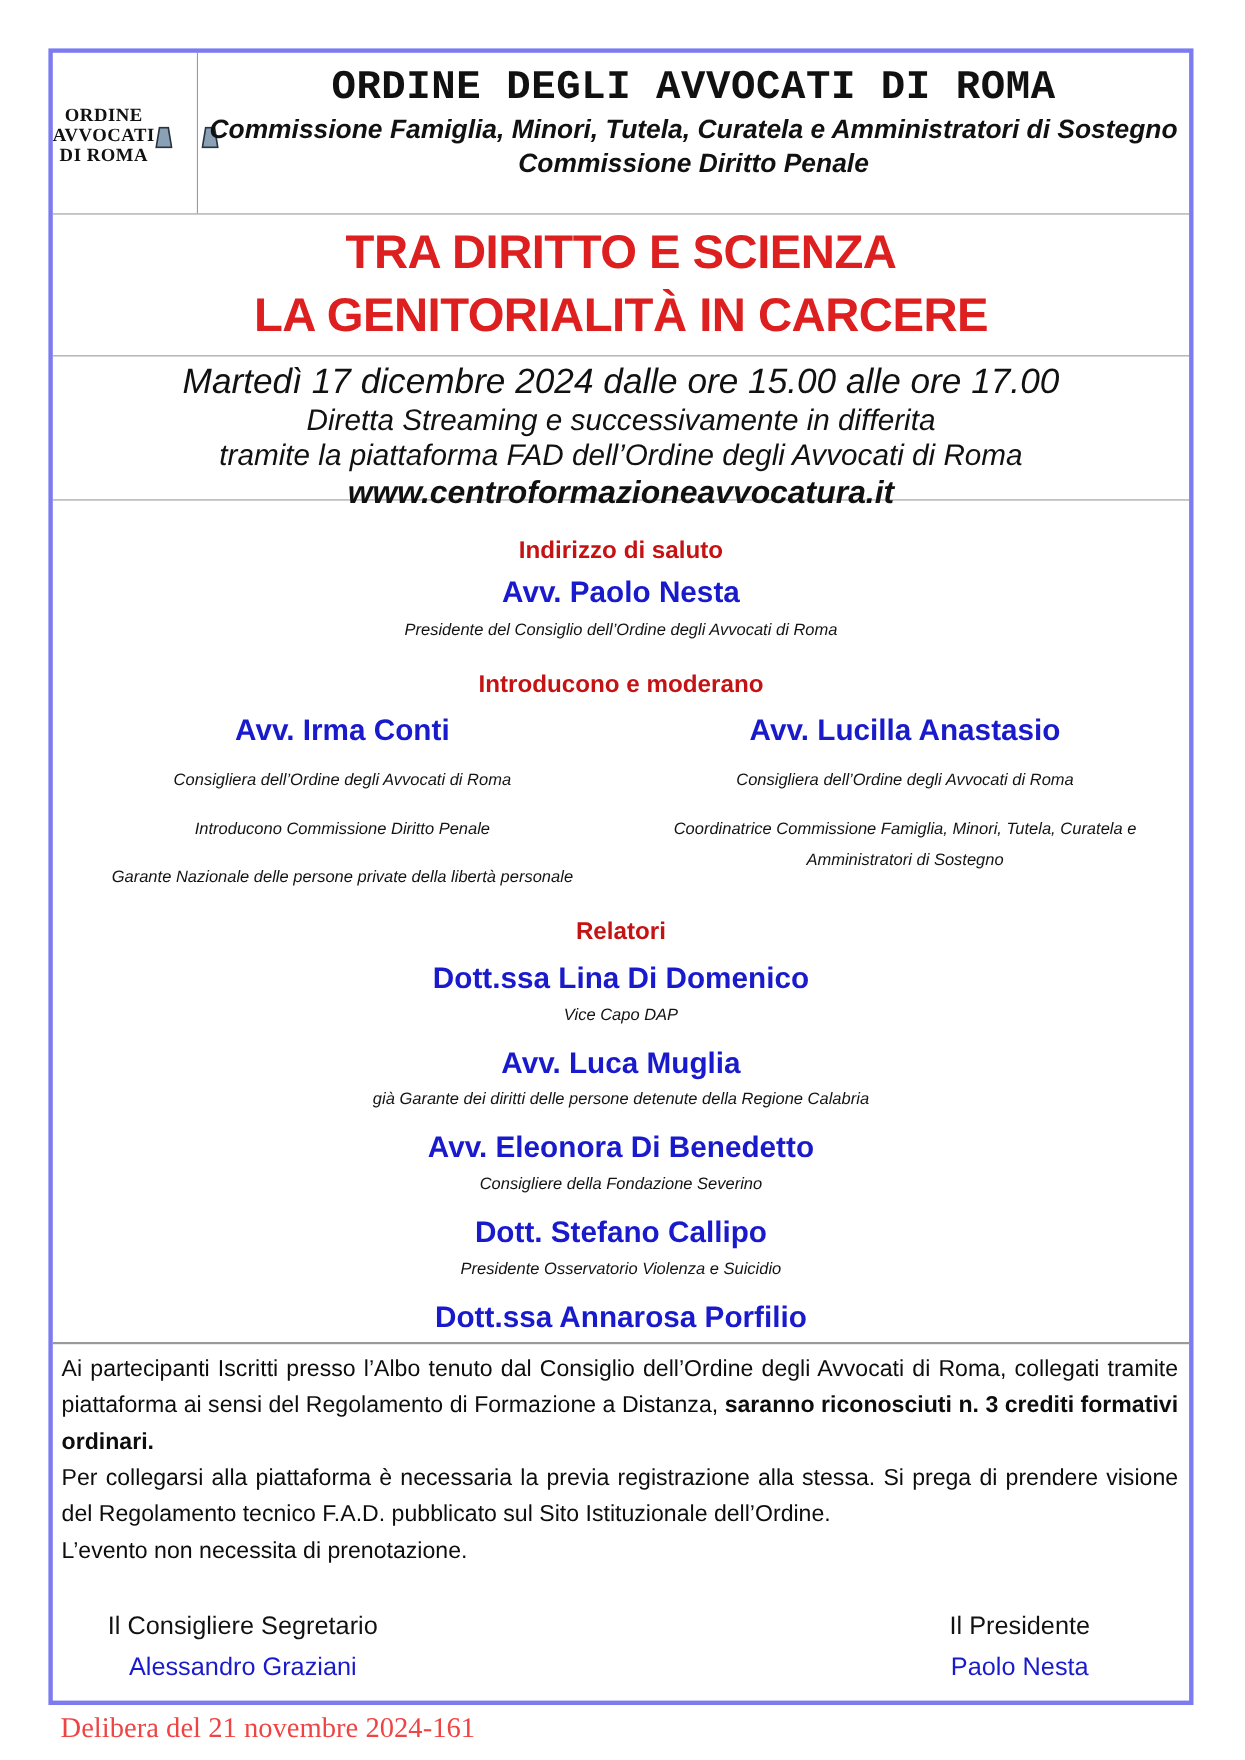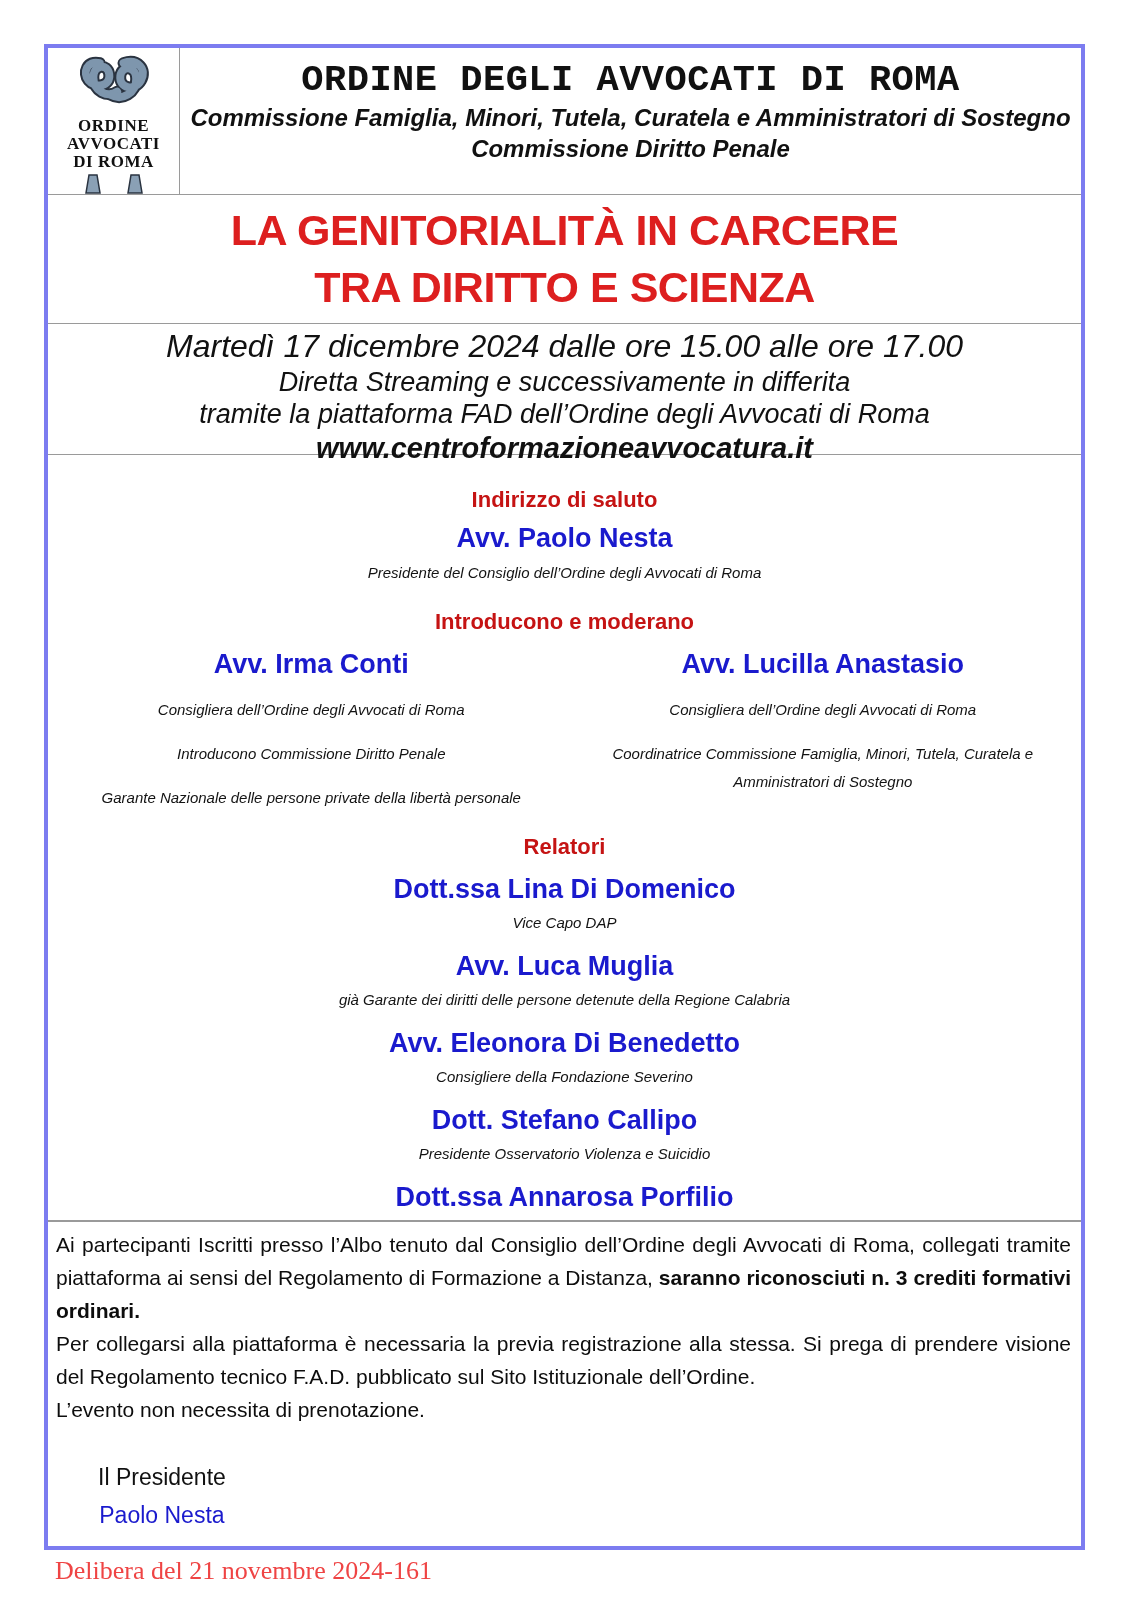--- a/index.html
+++ b/index.html
@@ -26,21 +26,21 @@
     display:flex;
     border-bottom:1px solid #9a9a9a;
     height:146px;
     flex:none;
   }
   .logo-cell{
     width:132px;
     flex:none;
     border-right:1px solid #9a9a9a;
     display:flex;
-    flex-direction:column;
+    flex-direction:row;
     align-items:center;
     padding-top:4px;
     box-sizing:border-box;
   }
   .logo-text{
     font-family:"Liberation Serif", serif;
     font-weight:bold;
     font-size:17px;
     line-height:18px;
     text-align:center;
@@ -202,22 +202,22 @@
         </div>
       </div>
       <div class="header-title-cell">
         <div class="org-title">ORDINE DEGLI AVVOCATI DI ROMA</div>
         <div class="org-sub">Commissione Famiglia, Minori, Tutela, Curatela e Amministratori di Sostegno</div>
         <div class="org-sub">Commissione Diritto Penale</div>
       </div>
     </div>
 
     <div class="title-block">
+      <div class="big-red">TRA DIRITTO E SCIENZA</div>
       <div class="big-red">LA GENITORIALITÀ IN CARCERE</div>
-      <div class="big-red">TRA DIRITTO E SCIENZA</div>
     </div>
 
     <div class="date-block">
       <div class="date-line1">Martedì 17 dicembre 2024 dalle ore 15.00 alle ore 17.00</div>
       <div class="date-line2">Diretta Streaming e successivamente in differita</div>
       <div class="date-line3">tramite la piattaforma FAD dell’Ordine degli Avvocati di Roma</div>
       <div class="date-site">www.centroformazioneavvocatura.it</div>
     </div>
 
     <div class="body-area">
@@ -283,20 +283,24 @@
     </div>
 
     <div class="note-area">
       <div><span>Ai partecipanti Iscritti presso l’Albo tenuto dal Consiglio dell’Ordine degli Avvocati di Roma, collegati tramite piattaforma ai sensi del Regolamento di Formazione a Distanza, </span><span class="bold">saranno riconosciuti n. 3 crediti formativi ordinari.</span></div>
       <div>Per collegarsi alla piattaforma è necessaria la previa registrazione alla stessa. Si prega di prendere visione del Regolamento tecnico F.A.D. pubblicato sul Sito Istituzionale dell’Ordine.</div>
       <div>L’evento non necessita di prenotazione.</div>
     </div>
 
     <div class="signatures">
       <div class="sig">
+        <div>Il Consigliere Segretario</div>
+        <div class="sig-name">Alessandro Graziani</div>
+      </div>
+      <div class="sig">
         <div>Il Presidente</div>
         <div class="sig-name">Paolo Nesta</div>
       </div>
     </div>
 
   </div>
 
   <div class="delibera">Delibera del 21 novembre 2024-161</div>
 </div>
 

